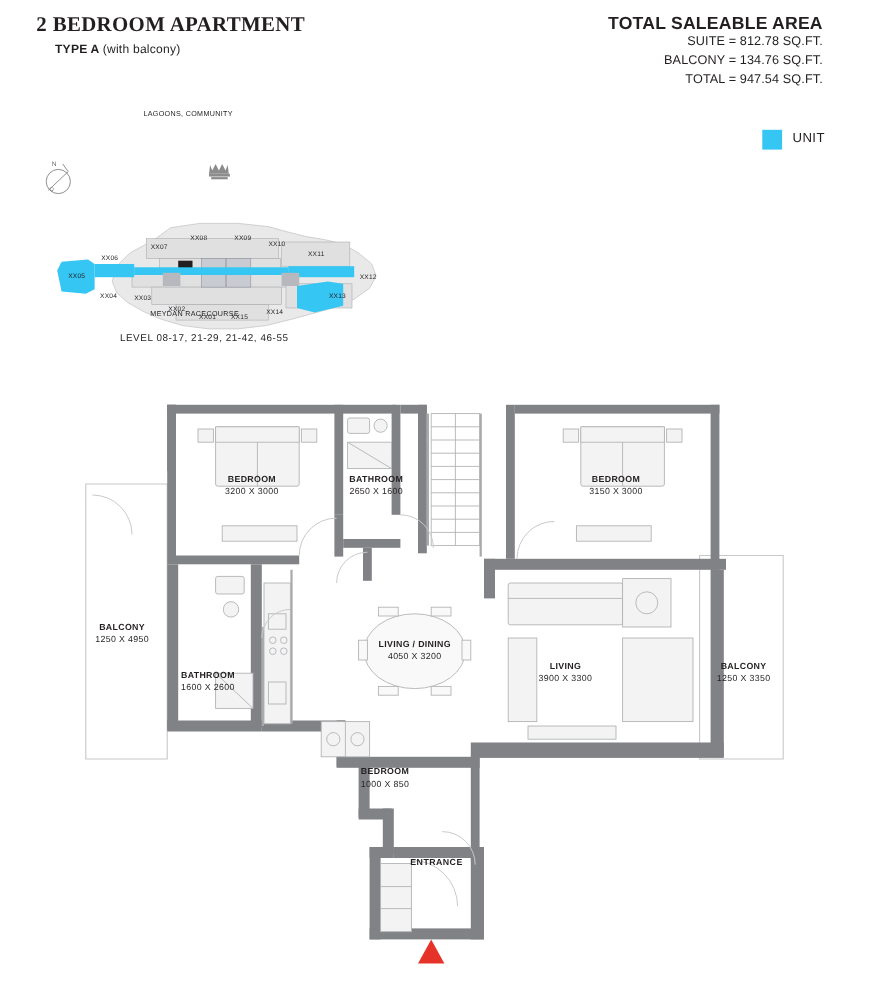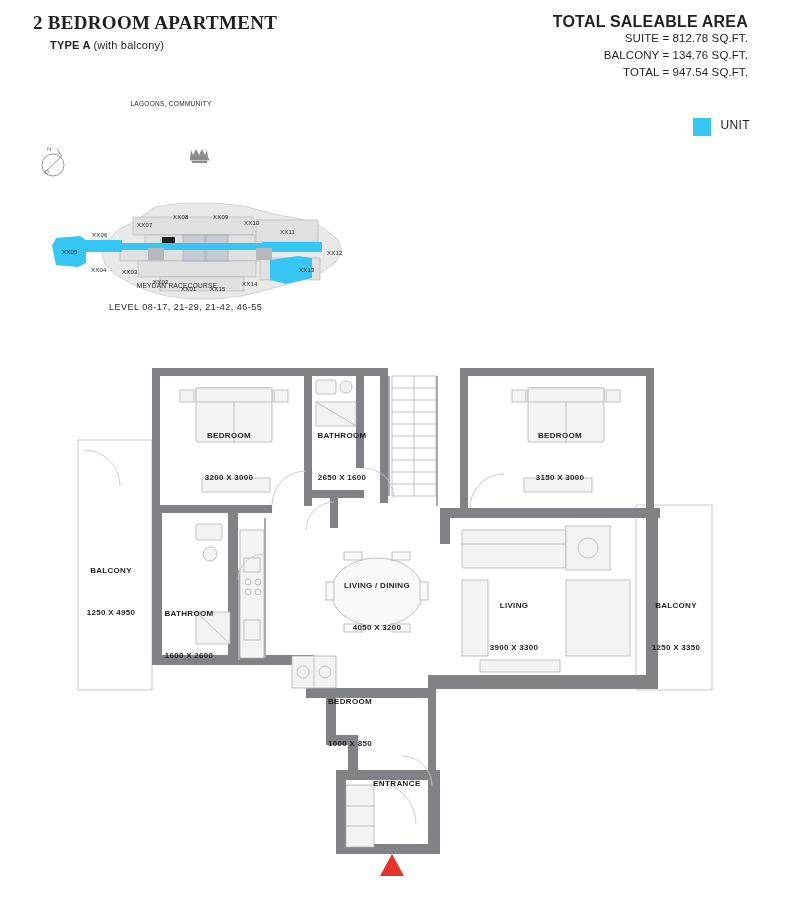--- a/index.html
+++ b/index.html
@@ -127,21 +127,21 @@
   .room-label {
     position: absolute;
     text-align: center;
     font-size: 8px;
     line-height: 11px;
     letter-spacing: 0.3px;
     color: #231f20;
     white-space: nowrap;
   }
   .room-label .rn { font-weight: bold; }
-  .room-label .rd { font-weight: bold; margin-top: 31px; }
+  .room-label .rd { font-weight: normal; }
   .entrance-label {
     position: absolute;
     font-size: 8px;
     font-weight: bold;
     letter-spacing: 0.4px;
     color: #231f20;
     white-space: nowrap;
   }
 </style>
 </head>

